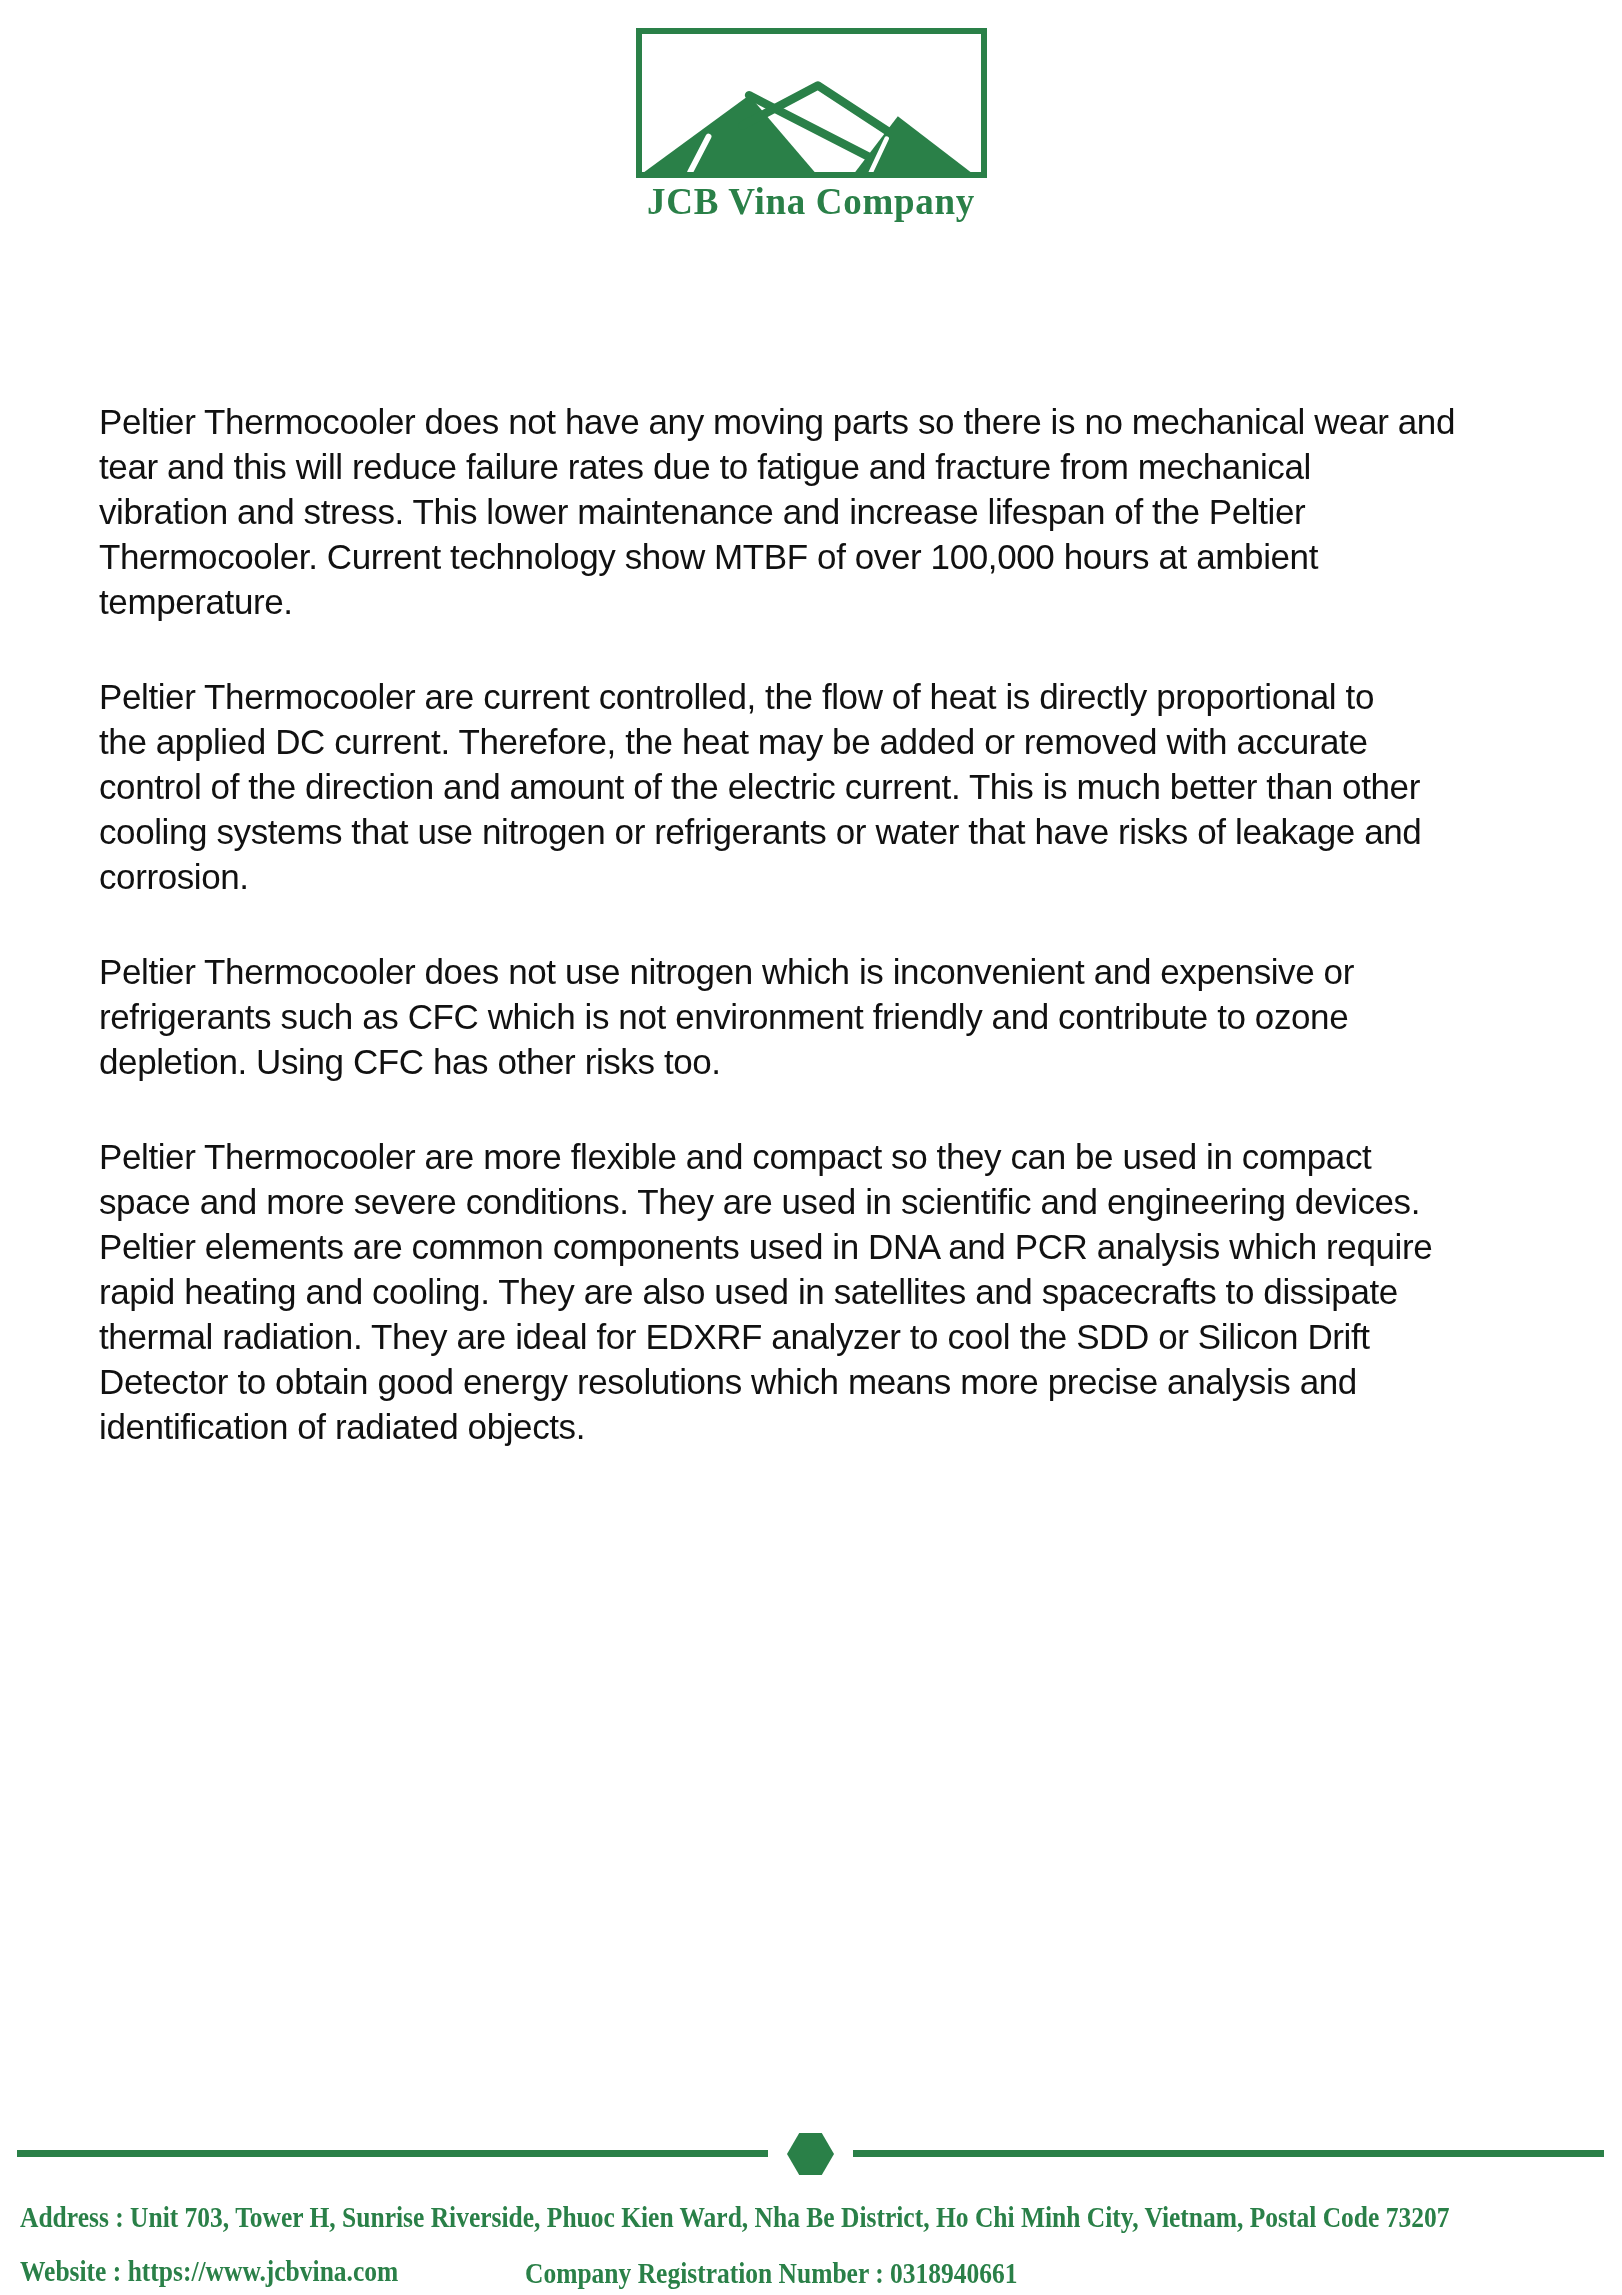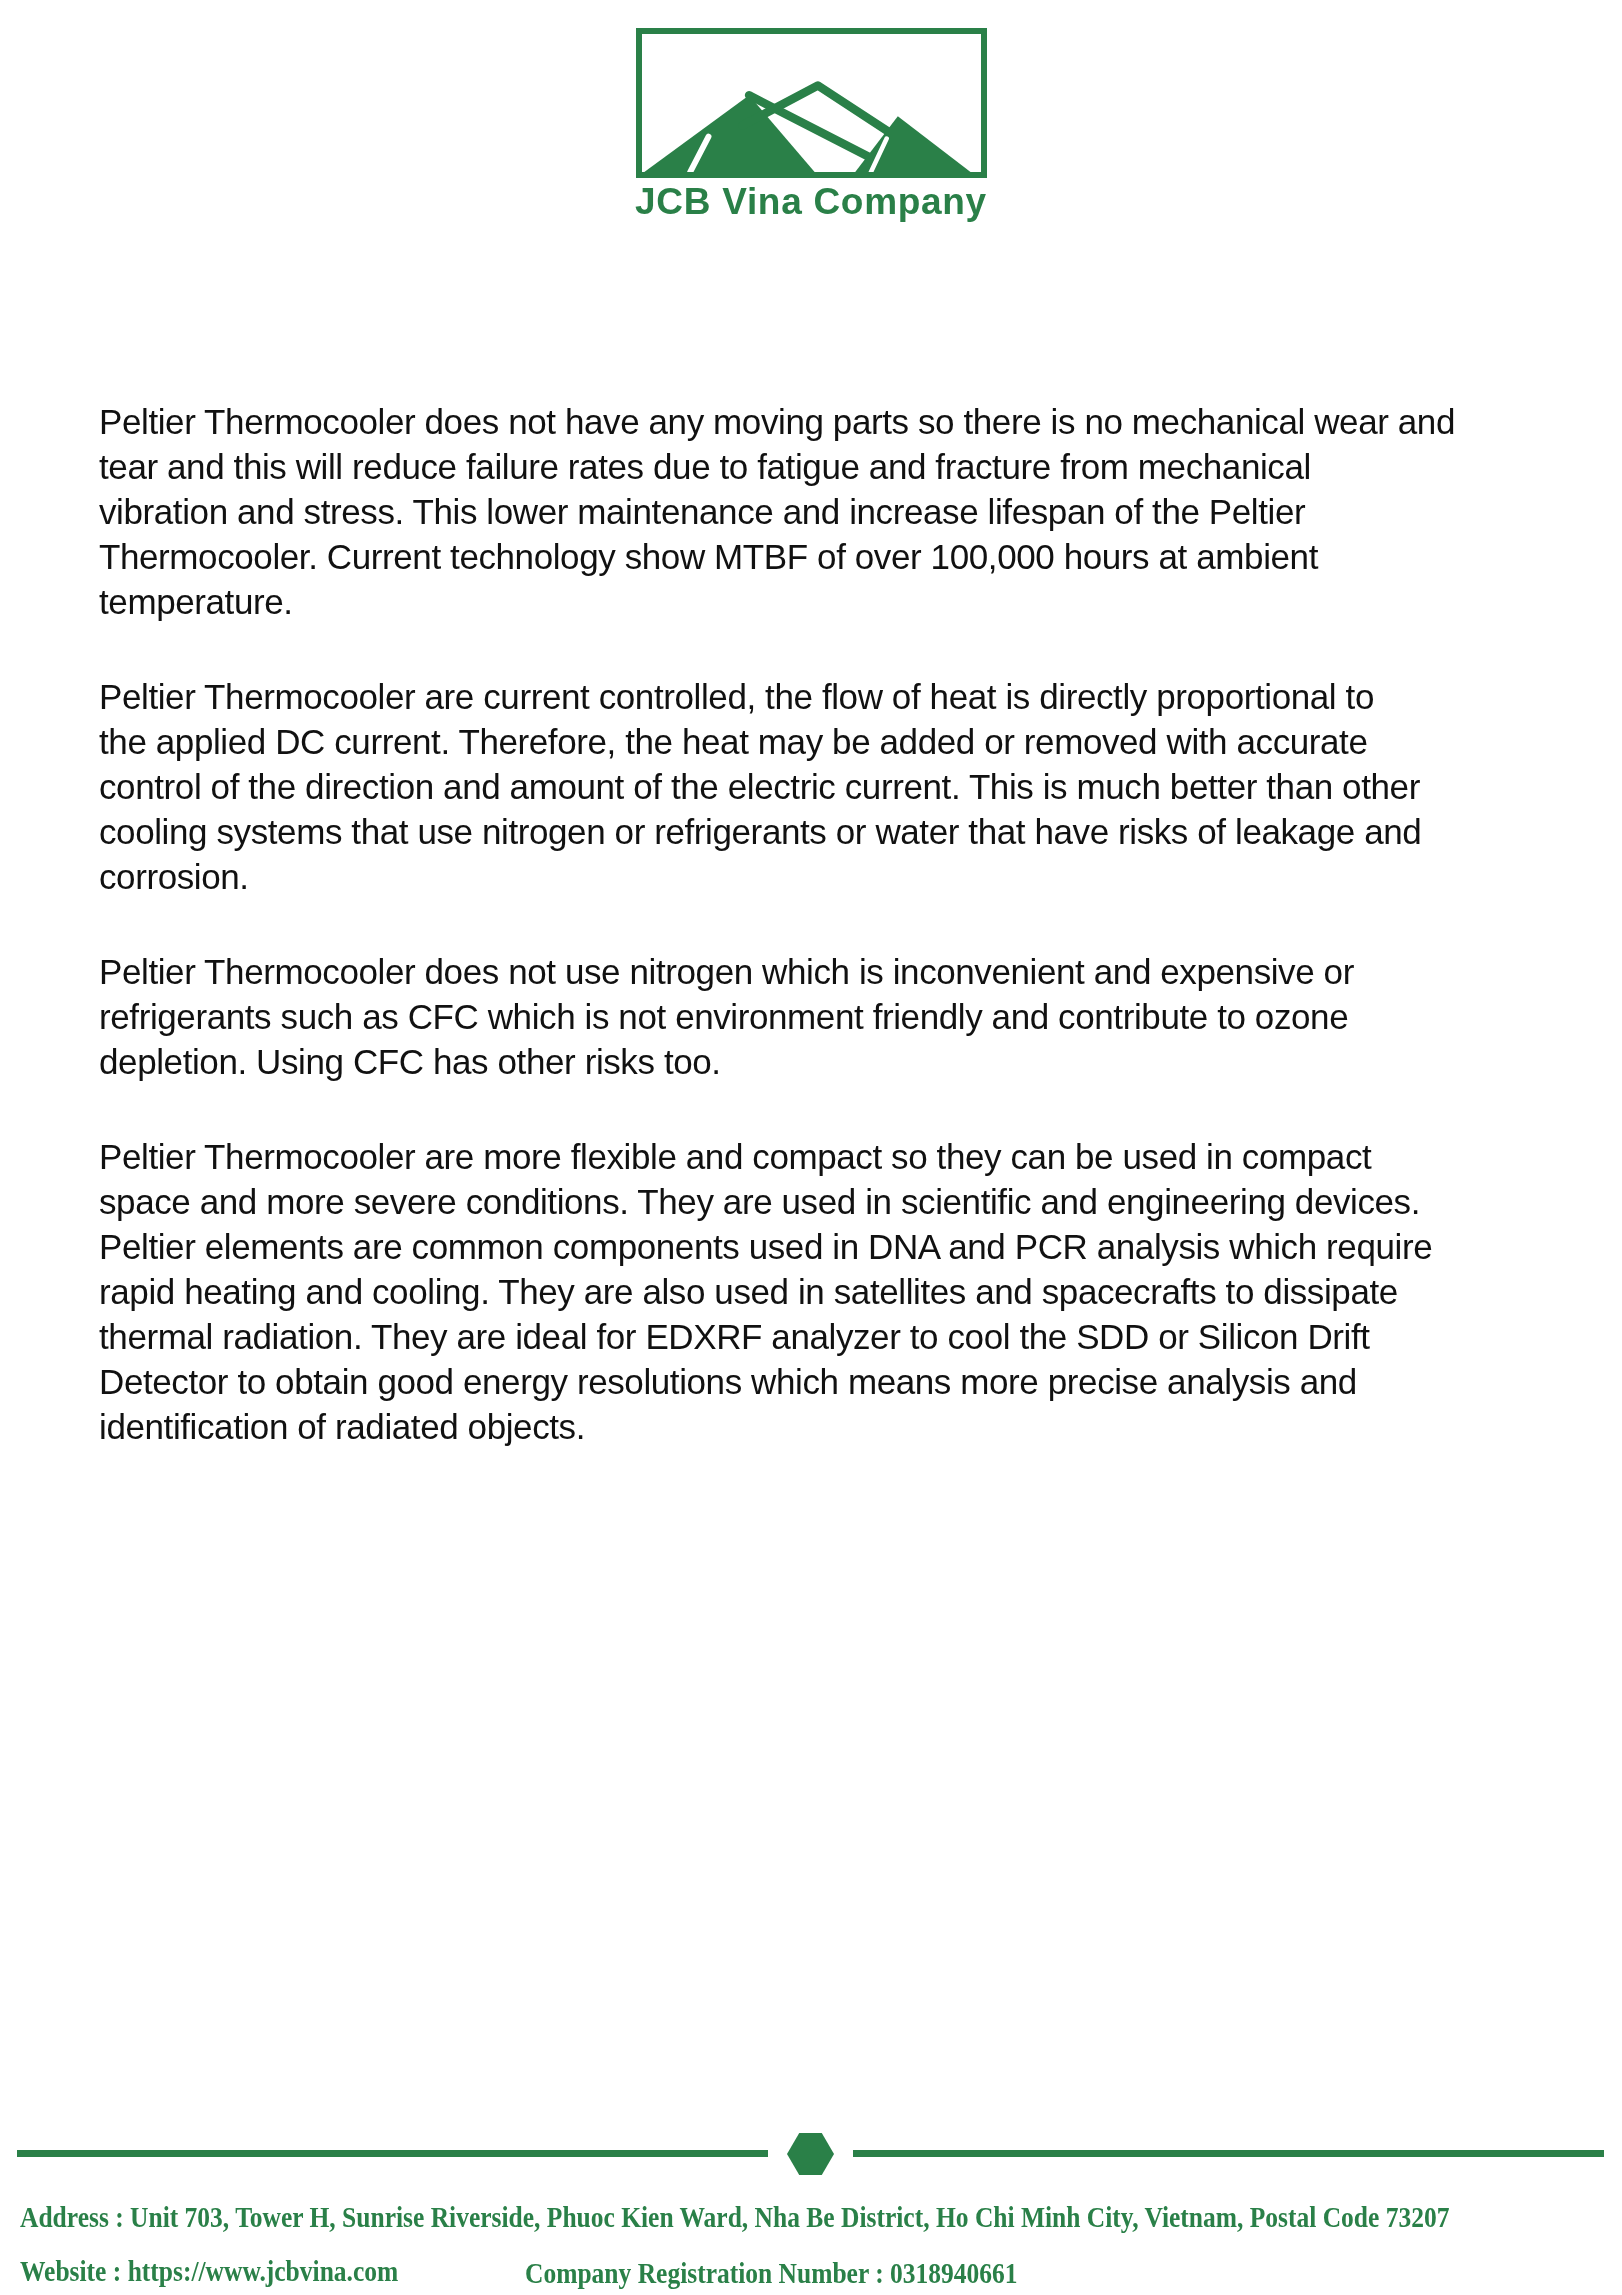--- a/index.html
+++ b/index.html
@@ -15,21 +15,21 @@
   .logo-box {
     position:absolute; left:636px; top:28px; width:351px; height:150px;
     border:6.5px solid var(--brand-green,#2a8048);
   }
   .mountains {
     position:absolute; left:643px; top:35px; width:338px; height:137px;
   }
   .wordmark {
     position:absolute; left:603px; top:182px; width:416px;
     text-align:center;
-    font-family:Liberation Sans, sans-serif; font-weight:bold;
+    font-family:Liberation Serif, serif; font-weight:bold;
     font-size:37px; line-height:39px; letter-spacing:0.7px;
     color:var(--brand-green,#2a8048);
     white-space:nowrap;
   }
   
   .bodytext {
     position:absolute; left:99px; top:399px; width:1525px;
     color:var(--body-text,#111111);
     font-size:35px; line-height:45px; letter-spacing:-0.4px;
   }

